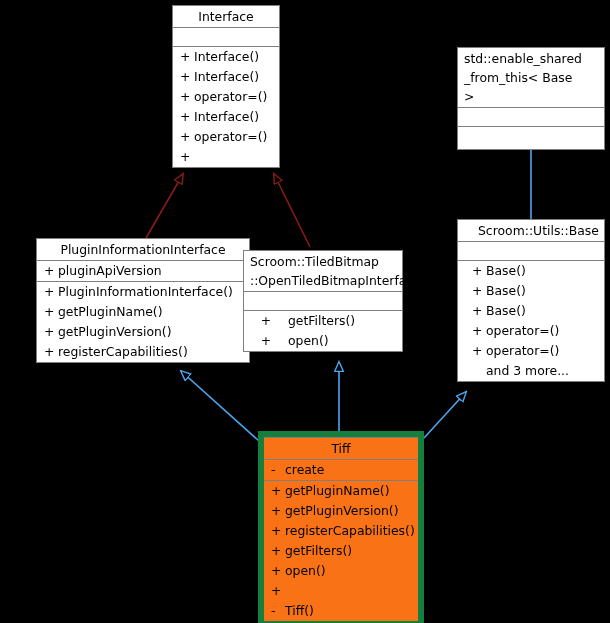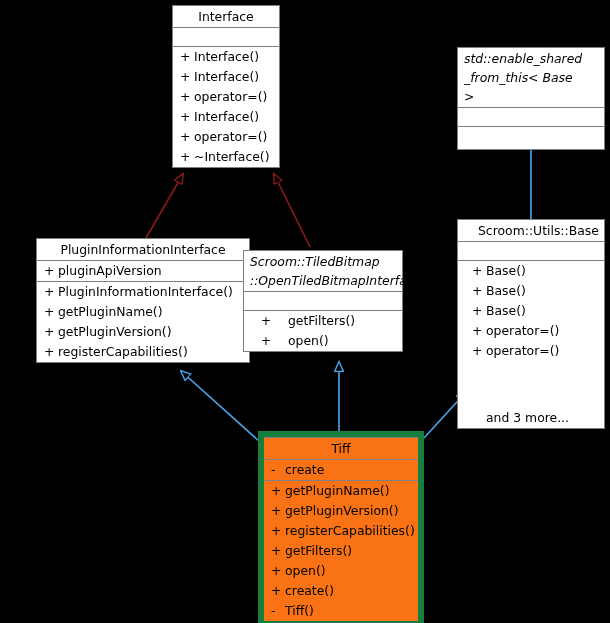--- a/index.html
+++ b/index.html
@@ -47,21 +47,20 @@
     text-align: center;
     color: #000000;
     font-size: 12.4px;
     line-height: 19px;
     padding: 1px 20px;
     white-space: pre-line;
   }
   .title.leftal {
     text-align: left;
     padding-left: 6px;
-    font-style: italic;
   }
   .row {
     display: flex;
     color: #000000;
     font-size: 12.4px;
     line-height: 20px;
     height: 20px;
     align-items: center;
     padding-left: 7px;
     white-space: nowrap;
@@ -154,21 +153,20 @@
       <div class="row">
         <span class="vis">+</span>
         <span class="nm">Interface()</span>
       </div>
       <div class="row">
         <span class="vis">+</span>
         <span class="nm">operator=()</span>
       </div>
       <div class="row">
         <span class="vis">+</span>
-        <span class="nm">~Interface()</span>
       </div>
     </div>
   </div>
 
   <div class="node" style="left:457px; top:47px; width:148px;">
     <div class="sect">
       <div class="title leftal">std::enable_shared
 _from_this&lt; Base &gt;</div>
     </div>
     <div class="sect emptysect"></div>
@@ -242,21 +240,21 @@
         <span class="nm">Base()</span>
       </div>
       <div class="row" style="padding-left:14px;">
         <span class="vis">+</span>
         <span class="nm">operator=()</span>
       </div>
       <div class="row" style="padding-left:14px;">
         <span class="vis">+</span>
         <span class="nm">operator=()</span>
       </div>
-      <div class="row noviz" style="padding-left:14px;margin-top:47px;">
+      <div class="row noviz" style="padding-left:14px;">
         <span class="vis"></span>
         <span class="nm">and 3 more...</span>
       </div>
     </div>
   </div>
 
   <div class="node filled" style="left:258px; top:431px; width:166px;">
     <div class="sect">
       <div class="title">Tiff</div>
     </div>
@@ -282,21 +280,20 @@
       <div class="row">
         <span class="vis">+</span>
         <span class="nm">getFilters()</span>
       </div>
       <div class="row">
         <span class="vis">+</span>
         <span class="nm">open()</span>
       </div>
       <div class="row">
         <span class="vis">+</span>
-        <span class="nm">create()</span>
       </div>
       <div class="row">
         <span class="vis">-</span>
         <span class="nm">Tiff()</span>
       </div>
     </div>
   </div>
 
 </div>
 

